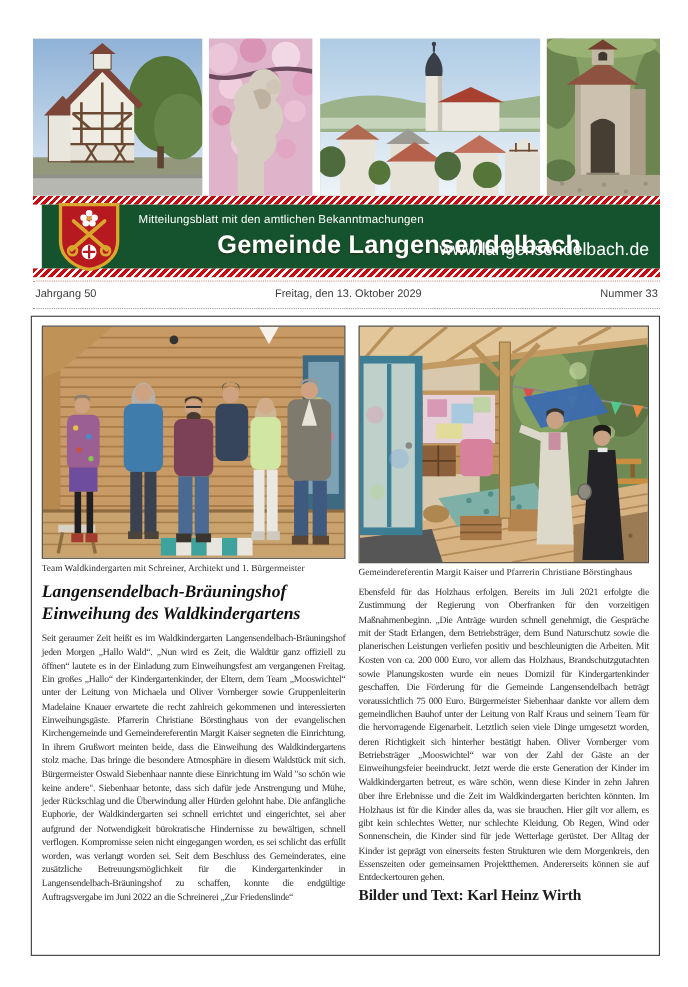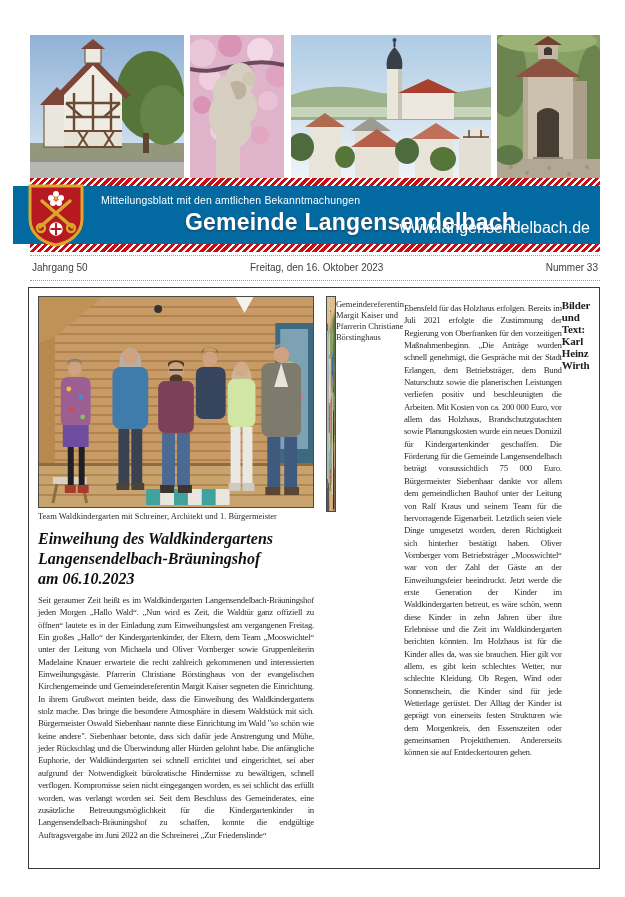--- a/index.html
+++ b/index.html
@@ -10,48 +10,48 @@
   .page{position:absolute;inset:0;}
   
   .photo-strip{margin:35px 25px 0 30px;height:143px;display:flex;justify-content:space-between;}
   .photo{margin:0;height:143px;overflow:hidden;background:#ccc;}
   .photo svg{display:block;width:100%;height:100%;}
   .p1{width:154px}.p2{width:94px}.p3{width:200px}.p4{width:103px}
   
   .hatch{margin:0 25px 0 30px;height:8px;
     background:repeating-linear-gradient(135deg,#c70d12 0 3px,#ffffff 3px 5px);}
   
-  .banner{margin:0 25px 0 13px;height:58px;background:#0369a1;position:relative;color:#fff;}
+  .banner{margin:0 25px 0 38px;height:58px;background:#14532d;position:relative;color:#fff;}
   .crest{position:absolute;left:13px;top:-3px;width:60px;height:64px;}
   .crest svg{width:100%;height:100%;display:block;}
   .banner-text{padding:8px 0 0 88px;}
   .kicker{font-size:10.5px;letter-spacing:.15px;}
   .btitle{font-size:23px;font-weight:bold;margin-top:3px;letter-spacing:.2px;
     text-shadow:0 1px 2px rgba(70,0,0,.45);text-align:center;}
   .website{position:absolute;right:10px;top:33px;font-size:16px;}
   
   .dateline{margin:3px 25px 0 30px;display:flex;align-items:center;
     border-top:1px dotted #d08f8b;border-bottom:1px dotted #9b9b9b;
     padding:6px 2px 7px;font-size:10px;color:#3d3d3d;}
   .dateline .mid{flex:1;text-align:center;}
   
   .article-box{margin:6px 25px 0 28px;height:582px;border:1px solid #3a3a3a;
     padding:8px 9px;display:flex;gap:12px;overflow:hidden;box-sizing:border-box;background:#fff;font-family:Liberation Serif, serif;}
   .col-left{width:276px;flex:0 0 276px;}
-  .col-right{flex:1;display:flex;flex-direction:row;}
+  .col-right{flex:1;display:flex;flex-direction:column;}
   .article-photo{margin:0;border:1px solid #4a4a4a;overflow:hidden;background:#d8c9ae;}
   .article-photo svg{display:block;width:100%;height:100%;}
   .ph-left{height:210px;}
   .ph-right{height:214px;}
   .caption{font-size:8.5px;color:#2c2c2c;margin-top:3px;line-height:11px;}
   .headline{font-size:16px;line-height:20px;font-style:italic;font-weight:bold;
     margin:7px 0 5px;color:#111;}
   .bodytext{margin:0;font-size:8.8px;line-height:12.35px;letter-spacing:-.25px;
     text-align:justify;color:#2f2f2f;}
-  .credit{margin:3px 0 0;font-size:11px;font-weight:bold;color:#1d1d1d;letter-spacing:-.15px;}
+  .credit{margin:3px 0 0;font-size:14px;font-weight:bold;color:#1d1d1d;letter-spacing:-.15px;}
 </style>
 </head>
 <body>
 
 <div class="page">
 
   <div class="photo-strip">
     <figure class="photo p1">
       <svg viewBox="0 0 154 143" preserveAspectRatio="none">
         <defs>
@@ -208,21 +208,21 @@
       <div class="kicker">Mitteilungsblatt mit den amtlichen Bekanntmachungen</div>
       <div class="btitle">Gemeinde Langensendelbach</div>
     </div>
     <div class="website">www.langensendelbach.de</div>
   </header>
 
   <div class="hatch"></div>
 
   <div class="dateline">
     <span>Jahrgang 50</span>
-    <span class="mid">Freitag, den 16. Oktober 2023</span>
+    <span class="mid">Freitag, den 13. Oktober 2029</span>
     <span>Nummer 33</span>
   </div>
 
   <section class="article-box">
     <div class="col-left">
       <figure class="article-photo ph-left">
         <svg viewBox="0 0 276 210" preserveAspectRatio="none">
           <rect width="276" height="170" fill="#c89a66"></rect>
           <g stroke="#aa7c48" stroke-width="1.6">
             <line x1="10" y1="10" x2="276" y2="10"></line>
@@ -319,23 +319,22 @@
           <line x1="131" y1="73" x2="145" y2="73" stroke="#333333" stroke-width="1.6"></line>
           <rect x="120" y="84" width="36" height="52" rx="7" fill="#7c4156"></rect>
           <rect x="124" y="136" width="13" height="54" fill="#4a6a94"></rect>
             <rect x="139" y="136" width="13" height="54" fill="#4a6a94"></rect>
           <rect x="122" y="188" width="14" height="8" fill="#3a352e"></rect>
             <rect x="140" y="188" width="14" height="8" fill="#3a352e"></rect>
         </svg>
       </figure>
       <div class="caption">Team Waldkindergarten mit Schreiner, Architekt und 1. Bürgermeister</div>
       <h1 class="headline">
+        <div>Langensendelbach-Bräuningshof</div>
         <div>Einweihung des Waldkindergartens</div>
-        <div>Langensendelbach-Bräuningshof</div>
-        <div>am 06.10.2023</div>
       </h1>
       <p class="bodytext">Seit geraumer Zeit heißt es im Waldkindergarten Langensendelbach-Bräuningshof jeden Morgen „Hallo Wald“. „Nun wird es Zeit, die Waldtür ganz offiziell zu öffnen“ lautete es in der Einladung zum Einweihungsfest am vergangenen Freitag. Ein großes „Hallo“ der Kindergartenkinder, der Eltern, dem Team „Mooswichtel“ unter der Leitung von Michaela und Oliver Vornberger sowie Gruppenleiterin Madelaine Knauer erwartete die recht zahlreich gekommenen und interessierten Einweihungsgäste. Pfarrerin Christiane Börstinghaus von der evangelischen Kirchengemeinde und Gemeindereferentin Margit Kaiser segneten die Einrichtung. In ihrem Grußwort meinten beide, dass die Einweihung des Waldkindergartens stolz mache. Das bringe die besondere Atmosphäre in diesem Waldstück mit sich. Bürgermeister Oswald Siebenhaar nannte diese Einrichtung im Wald "so schön wie keine andere". Siebenhaar betonte, dass sich dafür jede Anstrengung und Mühe, jeder Rückschlag und die Überwindung aller Hürden gelohnt habe. Die anfängliche Euphorie, der Waldkindergarten sei schnell errichtet und eingerichtet, sei aber aufgrund der Notwendigkeit bürokratische Hindernisse zu bewältigen, schnell verflogen. Kompromisse seien nicht eingegangen worden, es sei schlicht das erfüllt worden, was verlangt worden sei. Seit dem Beschluss des Gemeinderates, eine zusätzliche Betreuungsmöglichkeit für die Kindergartenkinder in Langensendelbach-Bräuningshof zu schaffen, konnte die endgültige Auftragsvergabe im Juni 2022 an die Schreinerei „Zur Friedenslinde“</p>
     </div>
 
     <div class="col-right">
       <figure class="article-photo ph-right">
         <svg viewBox="0 0 264 214" preserveAspectRatio="none">
           <rect x="110" y="0" width="154" height="170" fill="#6f8a54"></rect>
           <ellipse cx="170" cy="60" rx="30" ry="40" fill="#86a263"></ellipse>
           <ellipse cx="240" cy="50" rx="30" ry="50" fill="#5c7444"></ellipse>

